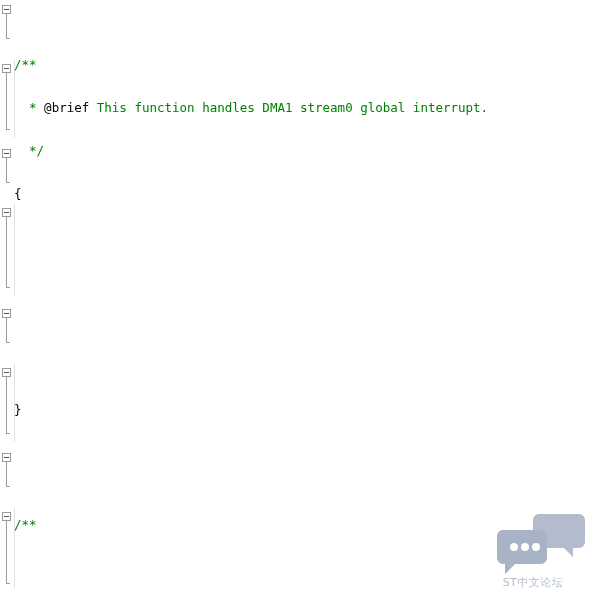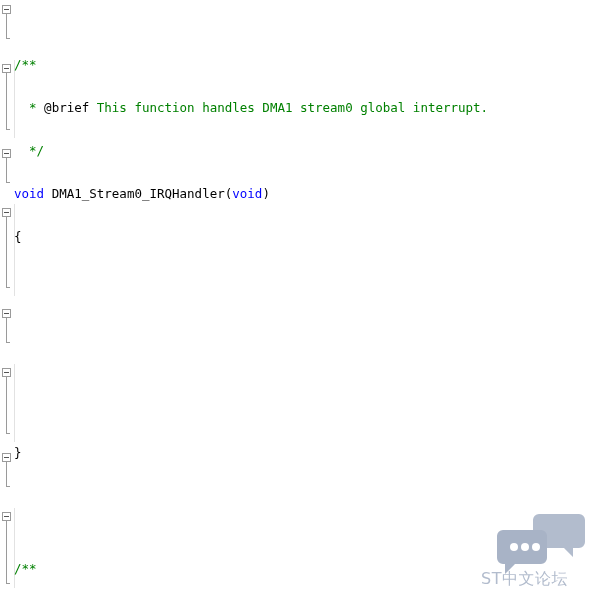--- a/index.html
+++ b/index.html
@@ -98,23 +98,23 @@
     bottom: 2px;
     width: 104px;
     height: 80px;
     pointer-events: none;
   }
   .wm-text {
     position: absolute;
     left: 0;
     bottom: 2px;
     width: 104px;
-    text-align: left;
+    text-align: center;
     font-family: "DejaVu Sans", "Liberation Sans", sans-serif;
-    font-size: 16px;
+    font-size: 11px;
     letter-spacing: 0.5px;
     color: #b2bccd;
   }
 </style>
 </head>
 <body>
 
 <div id="editor">
 
   <div class="gutter">
@@ -156,21 +156,20 @@
   <div class="indent-guide" style="left:14px; top:204px; height:92px;"></div>
   <div class="indent-guide" style="left:14px; top:364px; height:78px;"></div>
   <div class="indent-guide" style="left:14px; top:508px; height:80px;"></div>
 
   <div class="code">
 
     
     <span class="ln"><span class="cmt">/**</span></span>
     <span class="ln"><span class="cmt">  * </span><span class="tag">@brief</span><span class="cmt"> This function handles DMA1 stream0 global interrupt.</span></span>
     <span class="ln"><span class="cmt">  </span><span class="cmt">*/</span></span>
-    <span class="ln"><span class="kw">void</span><span> DMA1_Stream0_IRQHandler(</span><span class="kw">void</span><span>)</span></span>
     <span class="ln"><span>{</span></span>
     <span class="ln"> </span>
     <span class="ln"><span>    </span></span>
     <span class="ln"><span>    </span></span>
     <span class="ln"> </span>
     <span class="ln"><span>}</span></span>
     <span class="ln"> </span>
 
     
     <span class="ln"><span class="cmt">/**</span></span>

